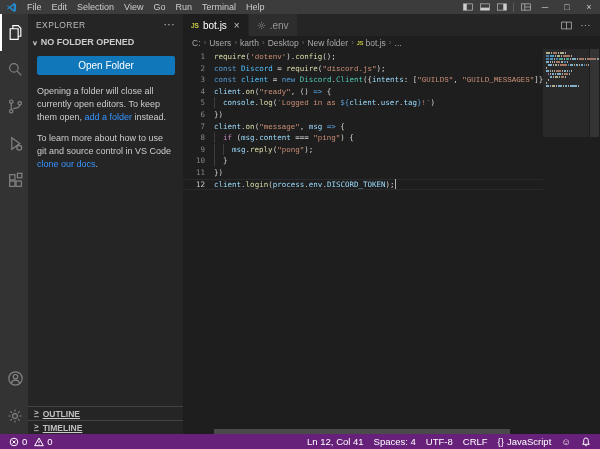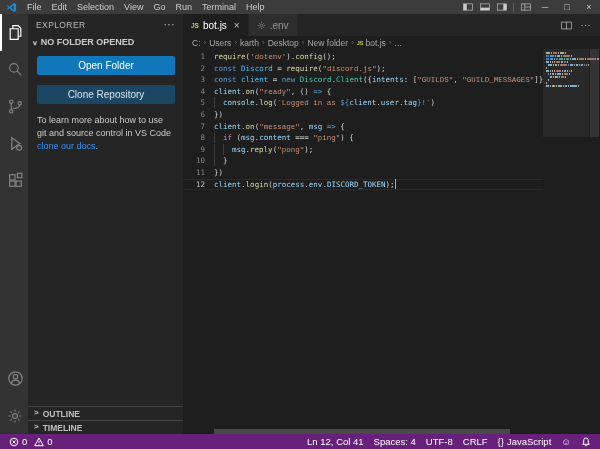--- a/index.html
+++ b/index.html
@@ -36,21 +36,21 @@
   .sb-header { height:21px; display:flex; align-items:center; padding:0 8px; font-size:8.5px; letter-spacing:.4px; color:#bbbbbb; flex:none; }
   .sb-more { margin-left:auto; font-size:10px; letter-spacing:.5px; color:#cccccc; }
   .sb-section { display:flex; align-items:center; gap:3px; padding:2px 4px 3px; font-weight:bold; font-size:9px; color:#cccccc; flex:none; }
   .sb-chev { font-size:8px; color:#cccccc; transform:scaleY(.8); }
   .sb-body { padding:5px 8px 0 9px; font-size:9px; line-height:13px; color:#cccccc; }
   .sb-body p { margin-bottom:8px; }
   .btn { display:block; width:100%; border:none; border-radius:2px; height:19px; font-size:10px; color:#ffffff; margin:1px 0 10px; font-family:inherit; cursor:pointer; }
   .btn.primary { background:#1177bb; }
   .btn.secondary { background:rgba(17,119,187,.42); color:#d5e3ee; }
   .link { color:#3794ff; text-decoration:none; cursor:pointer; }
-  .sb-bottom { margin-top:auto; }
+  .sb-bottom { margin-top:auto;text-decoration:underline; }
   .sb-panel-row { height:14px; display:flex; align-items:center; gap:4px; padding:0 6px; border-top:1px solid rgba(204,204,204,.18); font-weight:bold; font-size:8.5px; color:#bfbfbf; }
 
   
   .editor { flex:1; min-width:0; display:flex; flex-direction:column; background:#1e1e1e; position:relative; }
   .tabbar { height:22px; background:#252526; display:flex; align-items:stretch; font-size:10px; flex:none; }
   .tab { display:flex; align-items:center; gap:4px; padding:0 8px; background:#2d2d2d; color:#969696; border-right:1px solid #252526; cursor:pointer; }
   .tab.active { background:#1e1e1e; color:#ffffff; }
   .js-glyph { font-size:6.5px; font-weight:bold; color:#cbcb41; }
   .tab-close { font-size:10px; color:#c5c5c5; margin-left:3px; }
   .tab-actions { margin-left:auto; display:flex; align-items:center; gap:9px; padding:0 9px; color:#c5c5c5; }
@@ -216,21 +216,21 @@
     <div class="sb-header">
       <span>EXPLORER</span>
       <span class="sb-more">···</span>
     </div>
     <div class="sb-section">
       <span class="sb-chev">∨</span>
       <span>NO FOLDER OPENED</span>
     </div>
     <div class="sb-body">
       <button class="btn primary">Open Folder</button>
-      <button class="btn secondary">Clone Repository</button>
+      <p><span>Opening a folder will close all currently open editors. To keep them open, </span><a class="link">add a folder</a><span> instead.</span></p>
       <p><span>To learn more about how to use git and source control in VS Code </span><a class="link">clone our docs</a><span>.</span></p>
     </div>
     <div class="sb-bottom">
       <div class="sb-panel-row">
         <span class="sb-chev">&gt;</span>
         <span>OUTLINE</span>
       </div>
       <div class="sb-panel-row">
         <span class="sb-chev">&gt;</span>
         <span>TIMELINE</span>

